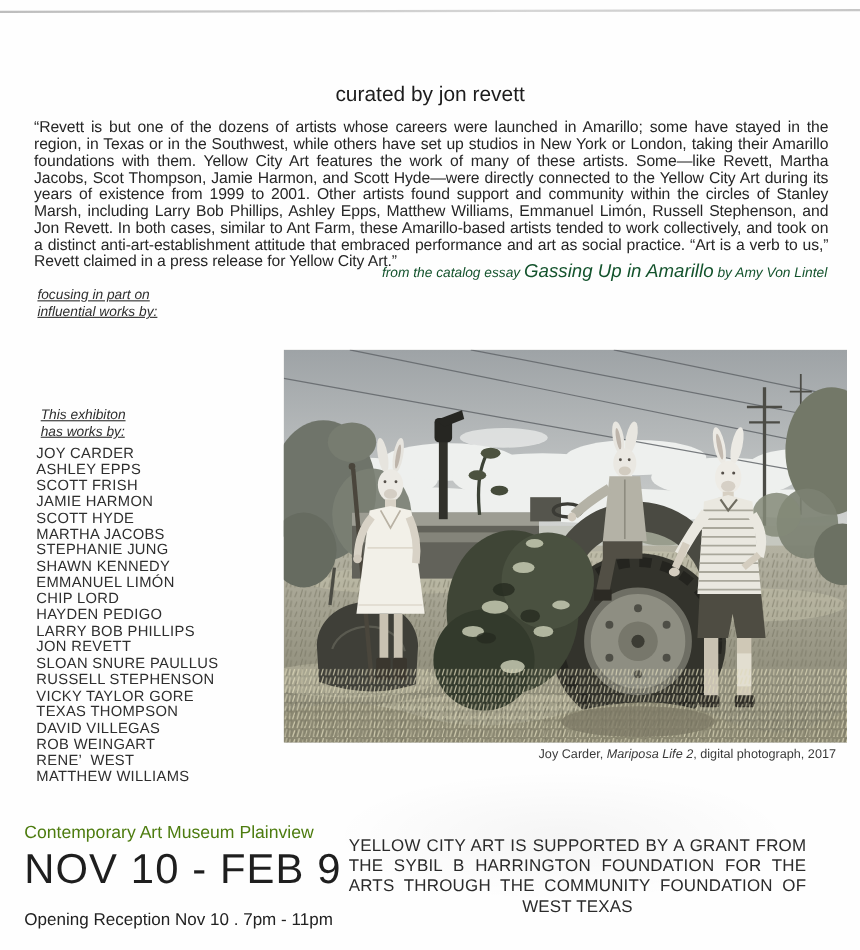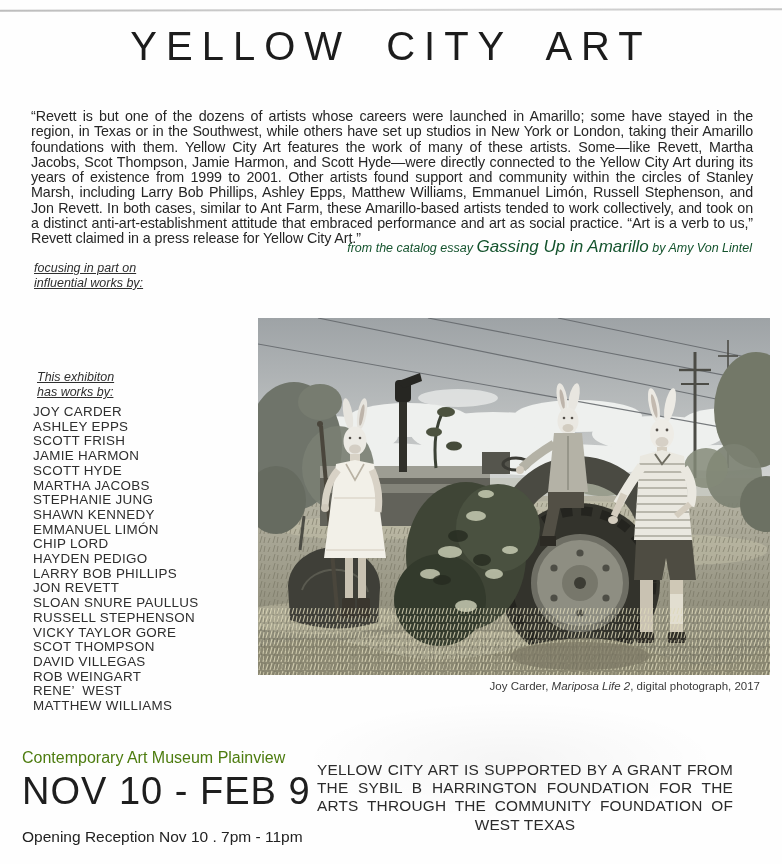--- a/index.html
+++ b/index.html
@@ -62,21 +62,21 @@
     text-align:justify; text-align-last:center; color:#2b2b2b;
   }
 </style>
 </head>
 <body>
 
 <div class="page">
   <div class="scan-line"></div>
   <div class="scan-shade"></div>
 
-  <h1 class="title">YELLOW CITY ART</h1>
+  <div class="subtitle">curated by jon revett</div>
 
   <p class="essay">“Revett is but one of the dozens of artists whose careers were launched in Amarillo; some have stayed in the region, in Texas or in the Southwest, while others have set up studios in New York or London, taking their Amarillo foundations with them. Yellow City Art features the work of many of these artists. Some—like Revett, Martha Jacobs, Scot Thompson, Jamie Harmon, and Scott Hyde—were directly connected to the Yellow City Art during its years of existence from 1999 to 2001. Other artists found support and community within the circles of Stanley Marsh, including Larry Bob Phillips, Ashley Epps, Matthew Williams, Emmanuel Limón, Russell Stephenson, and Jon Revett. In both cases, similar to Ant Farm, these Amarillo-based artists tended to work collectively, and took on a distinct anti-art-establishment attitude that embraced performance and art as social practice.  “Art is a verb to us,” Revett claimed in a press release for Yellow City Art.”</p>
 
   <div class="attribution">
     <span>from the catalog essay </span><span class="attr-title">Gassing Up in Amarillo</span><span> by Amy Von Lintel</span>
   </div>
 
   <div class="list-label influences-label">focusing in part on
 influential works by:</div>
 
@@ -92,21 +92,21 @@
       <li>STEPHANIE JUNG</li>
       <li>SHAWN KENNEDY</li>
       <li>EMMANUEL LIMÓN</li>
       <li>CHIP LORD</li>
       <li>HAYDEN PEDIGO</li>
       <li>LARRY BOB PHILLIPS</li>
       <li>JON REVETT</li>
       <li>SLOAN SNURE PAULLUS</li>
       <li>RUSSELL STEPHENSON</li>
       <li>VICKY TAYLOR GORE</li>
-      <li>SCOT THOMPSON</li>
+      <li>TEXAS THOMPSON</li>
       <li>DAVID VILLEGAS</li>
       <li>ROB WEINGART</li>
       <li>RENE’  WEST</li>
       <li>MATTHEW WILLIAMS</li>
     </ul>
 
   <figure class="photo">
     <svg viewBox="0 0 512 357" preserveAspectRatio="none" aria-hidden="true">
       <defs>
         <linearGradient id="sky" x1="0" y1="0" x2="0" y2="1">

